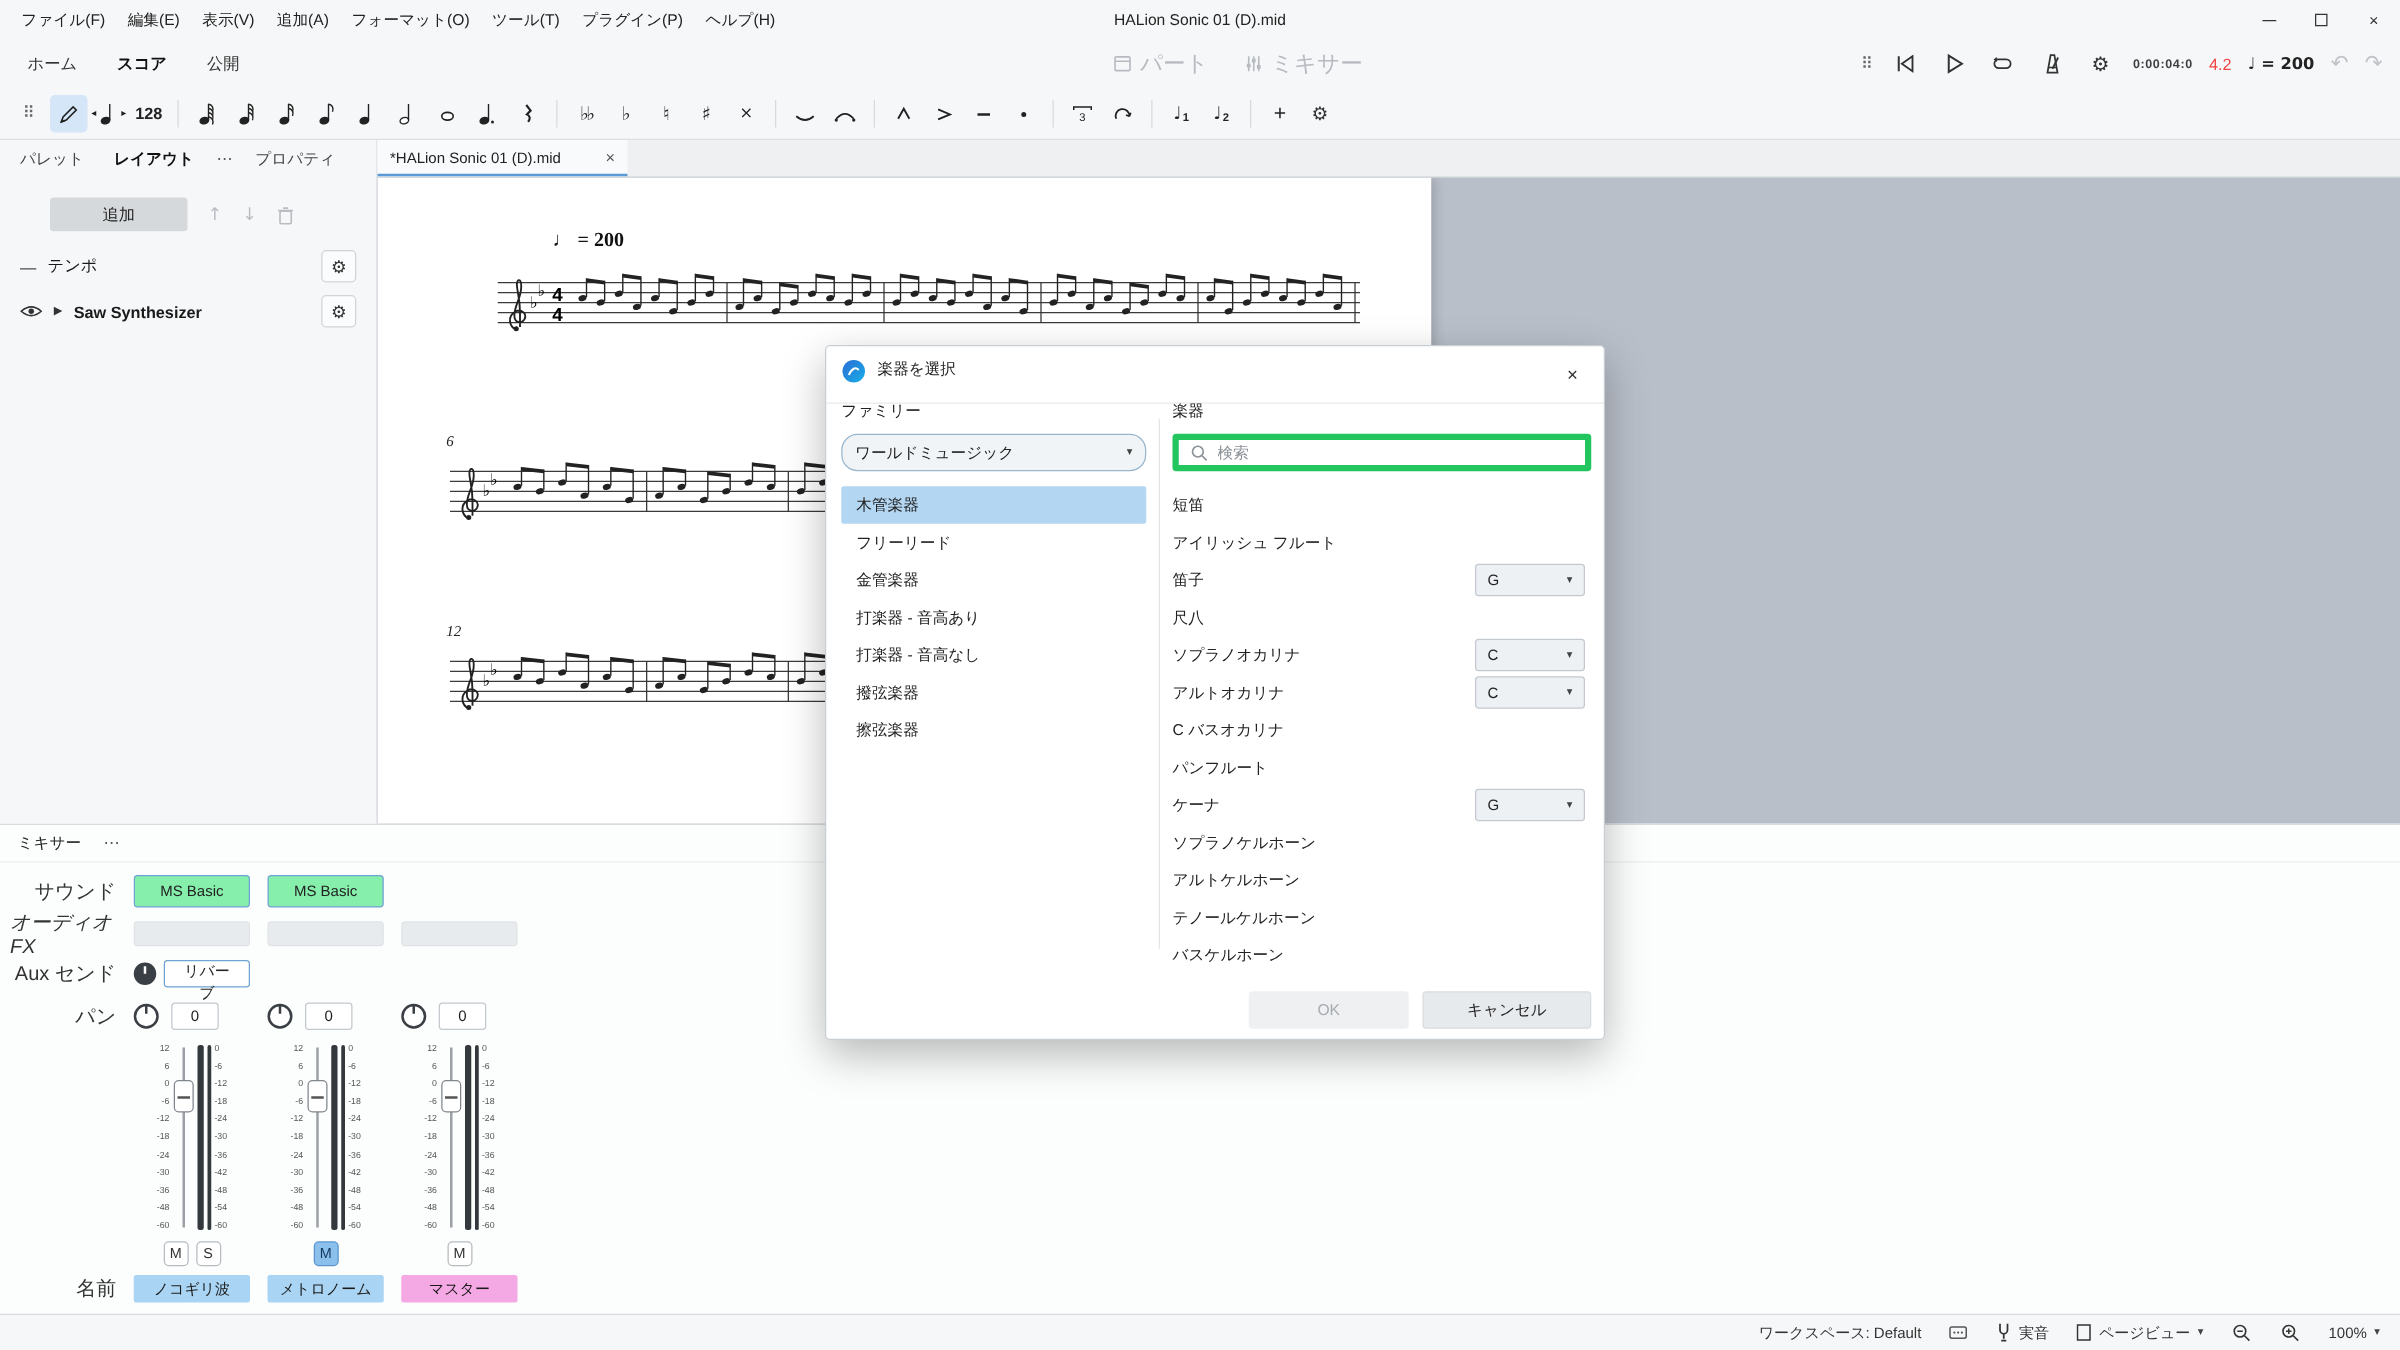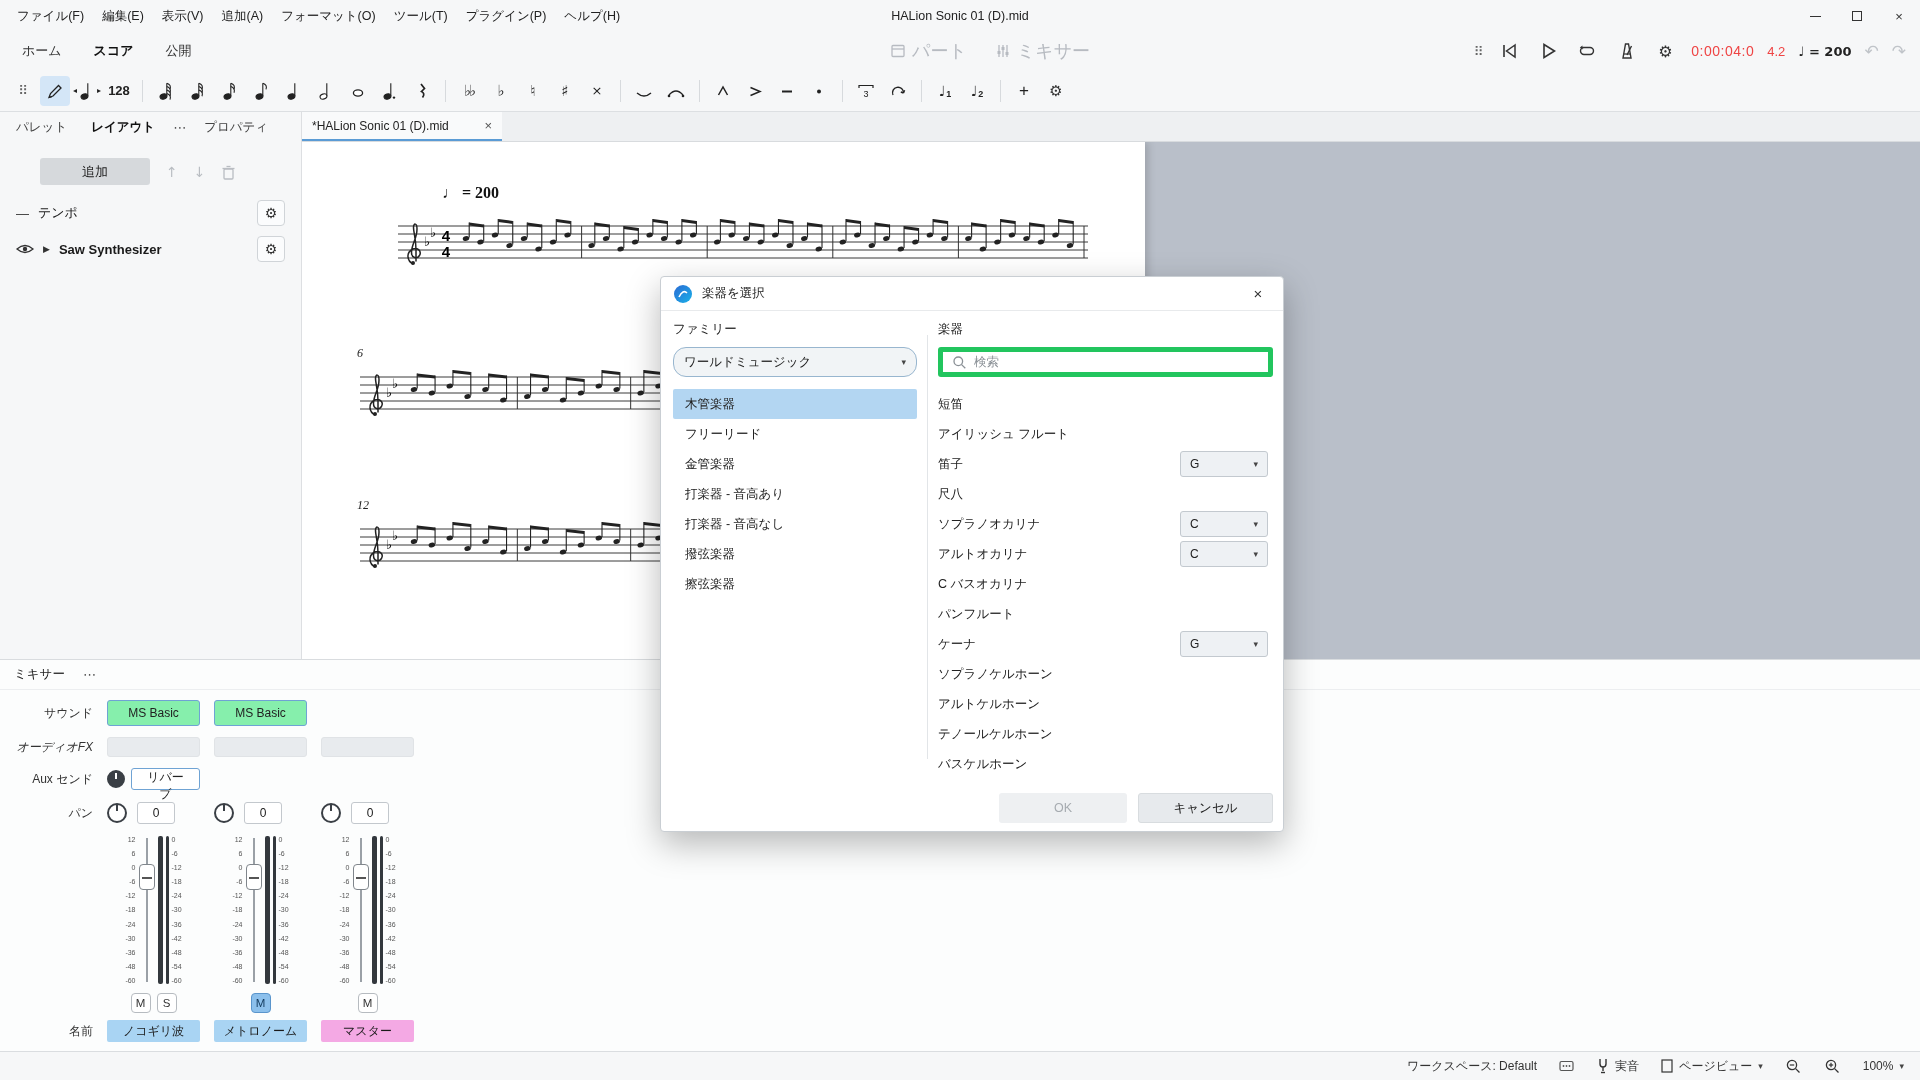--- a/index.html
+++ b/index.html
@@ -18,21 +18,21 @@
 
   
   .toolbar2{position:absolute;top:32px;left:0;right:0;height:38px;display:flex;align-items:center;background:#f6f7f8;}
   .main-tabs{display:flex;align-items:center;height:100%;padding-left:6px;}
   .mtab{padding:0 16px;height:100%;display:flex;align-items:center;color:#333;}
   .mtab.active{font-weight:bold;color:#111;}
   .ghosts{position:absolute;left:890px;display:flex;gap:28px;align-items:center;color:#b7bbc1;}
   .ghost{display:flex;align-items:center;gap:6px;font-size:18px;}
   .transport{margin-left:auto;display:flex;align-items:center;gap:13px;padding-right:14px;}
   .tpbtn{width:26px;height:26px;display:flex;align-items:center;justify-content:center;border-radius:4px;}
-  .tp-time{font-size:14px;color:#ef4444;letter-spacing:.5px;}
+  .tp-time{font-size:10px;color:#404040;letter-spacing:.5px;font-weight:bold;}
   .tp-beat{font-size:13px;color:#ef4444;}
   .tp-tempo{font-size:13px;font-weight:bold;color:#222;}
   .disabled-ic{color:#c0c4c9;font-size:17px;}
 
   
   .toolbar3{position:absolute;top:70px;left:0;right:0;height:42px;display:flex;align-items:center;gap:2px;padding:0 8px;background:#f6f7f8;border-bottom:1px solid #dcdfe2;}
   .ticon{min-width:30px;height:30px;display:flex;align-items:center;justify-content:center;border-radius:4px;color:#222;}
   .ticon.active{background:#d4e6f7;}
   .tsep{width:1px;height:22px;background:#d7dadd;margin:0 6px;}
   .dur-box{min-width:30px;height:24px;display:flex;align-items:center;justify-content:center;font-weight:bold;font-size:13px;color:#222;}
@@ -72,21 +72,21 @@
   .mcol{display:flex;flex-direction:column;gap:6px;}
   .labelcol{width:85px;}
   .chan{width:93px;}
   .mrow-sound{height:30px;display:flex;align-items:center;}
   .mrow-fx{height:26px;display:flex;align-items:center;font-style:italic;}
   .mrow-aux{height:26px;display:flex;align-items:center;gap:6px;}
   .mrow-pan{height:30px;display:flex;align-items:center;gap:10px;}
   .mrow-fader{height:152px;display:flex;justify-content:center;gap:3px;}
   .mrow-ms{height:22px;display:flex;align-items:center;justify-content:center;gap:6px;}
   .mrow-name{height:22px;}
-  .labelcol>div{justify-content:flex-end;font-size:12px;color:#333;width:100%;display:flex;align-items:center;text-align:right;}
+  .labelcol>div{justify-content:flex-end;font-size:16px;color:#333;width:100%;display:flex;align-items:center;}
   .soundbtn{width:100%;height:26px;border:1px solid #6fa3d4;border-radius:3px;background:#86efac;font-size:12px;color:#222;}
   .fxbox{width:100%;height:20px;background:#e8ebee;border:1px solid #e0e3e6;border-radius:3px;}
   .knob{width:20px;height:20px;border-radius:50%;border:2px solid #3a3f45;background:#fff;position:relative;flex:none;}
   .knob::after{content:"";position:absolute;left:50%;top:-1px;width:2px;height:7px;background:#3a3f45;transform:translateX(-50%);}
   .knob.dark{width:18px;height:18px;background:#3a3f45;}
   .knob.dark::after{background:#fff;top:1px;height:6px;}
   .reverb-btn{height:22px;padding:0 10px;border:1px solid #6fa3d4;border-radius:3px;background:#fff;font-size:12px;color:#222;}
   .panval{width:38px;height:22px;border:1px solid #c3c8cd;border-radius:3px;background:#fff;font-size:12px;display:flex;align-items:center;justify-content:center;}
   .fscale{display:flex;flex-direction:column;justify-content:space-between;font-size:7px;color:#555;width:20px;padding:2px 0;}
   .fscale.left{text-align:right;}
@@ -101,21 +101,21 @@
   .msbtn.active{background:#8cc0ec;border-color:#5a95cc;color:#133a5e;}
   .nametag{width:100%;height:22px;border-radius:2px;display:flex;align-items:center;justify-content:center;font-size:12px;color:#1a1a1a;}
 
   
   .statusbar{position:absolute;left:0;right:0;bottom:0;height:29px;background:#f6f7f8;border-top:1px solid #dadde0;display:flex;align-items:center;justify-content:flex-end;gap:22px;padding:0 16px;font-size:12px;color:#333;}
   .sb-item{display:flex;align-items:center;gap:6px;}
   .caret{font-size:9px;color:#444;}
 
   
   .dialog{position:absolute;left:660px;top:276px;width:624px;height:556px;background:#fff;border:1px solid #c9ced3;border-radius:4px;box-shadow:0 12px 34px rgba(0,0,0,.28);z-index:20;}
-  .dlg-title{height:34px;display:flex;align-items:center;gap:9px;padding:0 12px;border-bottom:1px solid #e8eaec;font-size:12.5px;color:#222;}
+  .dlg-title{height:46px;display:flex;gap:9px;padding:10px 12px;border-bottom:1px solid #e8eaec;font-size:12.5px;color:#222;}
   .dlg-close{margin-left:auto;width:26px;height:26px;display:flex;align-items:center;justify-content:center;font-size:15px;color:#333;border-radius:3px;}
   .dlg-label{position:absolute;font-size:12.5px;color:#222;}
   .dd{position:absolute;left:12px;top:70px;width:244px;height:30px;border:1px solid #98b6cf;border-radius:13px;background:#f1f4f6;display:flex;align-items:center;padding:0 10px;font-size:12.5px;color:#222;}
   .dd .caret{margin-left:auto;}
   .family-list{position:absolute;left:12px;top:112px;width:244px;}
   .family-item{height:30px;display:flex;align-items:center;padding:0 12px;font-size:12.5px;color:#222;border-radius:2px;}
   .family-item.selected{background:#b3d6f2;}
   .vdiv{position:absolute;left:266px;top:58px;bottom:72px;width:1px;background:#e2e5e8;}
   .search{position:absolute;left:277px;top:70px;width:335px;height:30px;border:5px solid #22c55e;border-radius:3px;display:flex;align-items:center;gap:7px;padding:0 9px;background:#fff;}
   .search input{border:none;outline:none;flex:1;font-size:12.5px;color:#333;background:transparent;}

